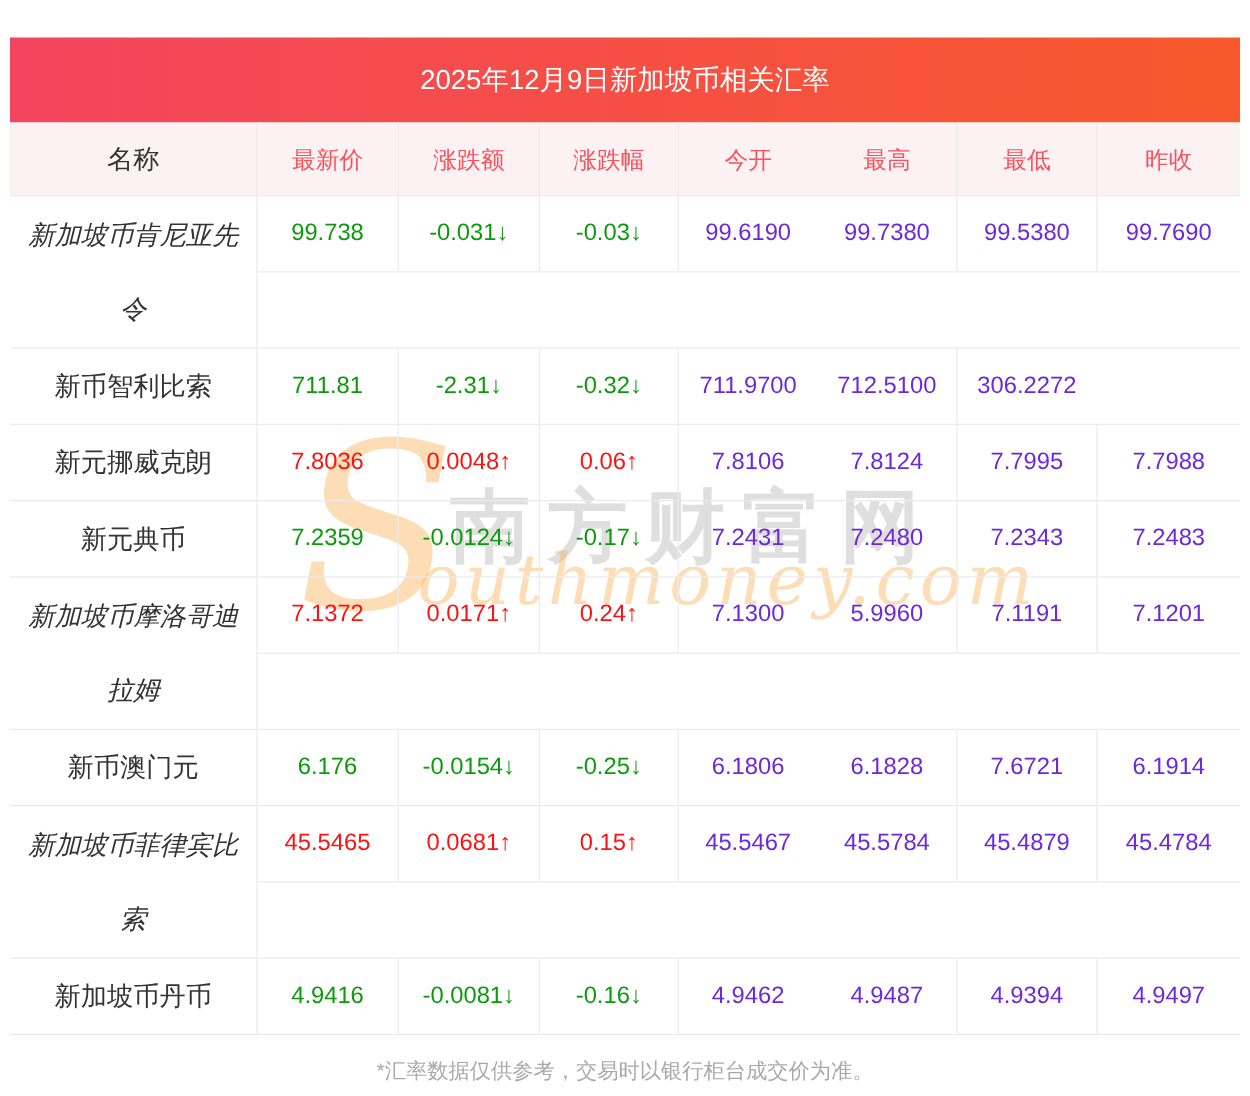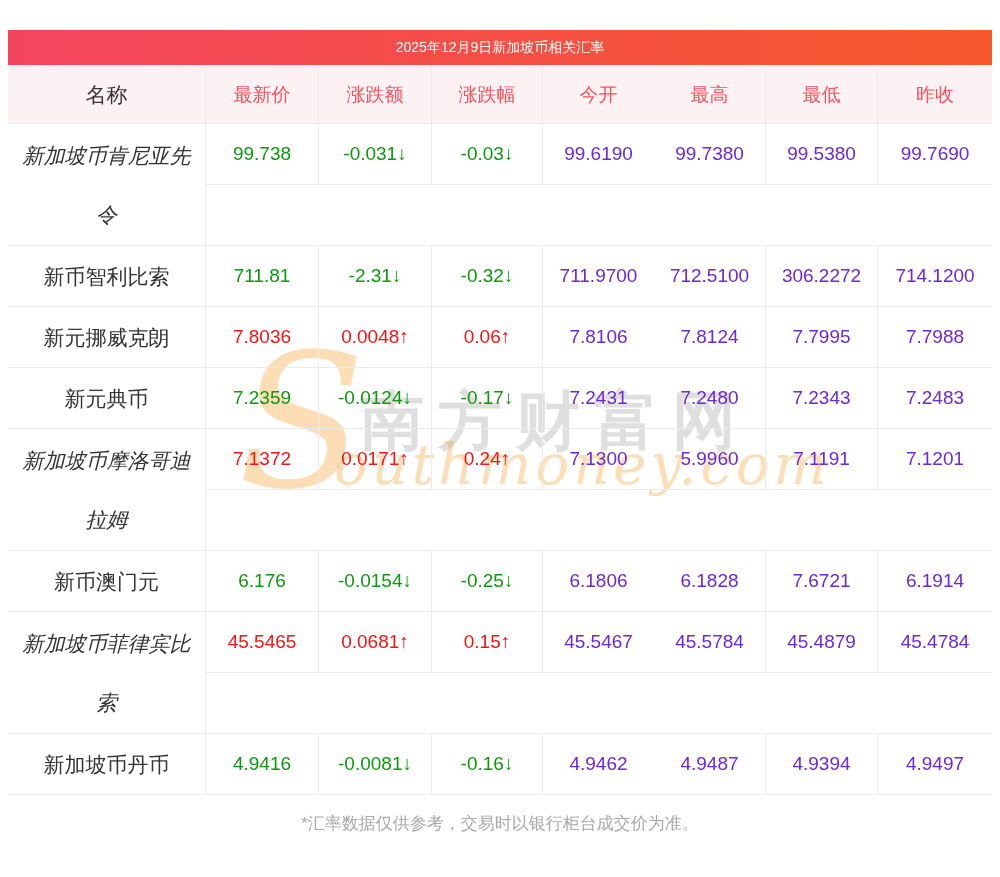--- a/index.html
+++ b/index.html
@@ -4,23 +4,23 @@
 <style>
   * { box-sizing: border-box; margin: 0; padding: 0; }
   html, body { background: #fff; }
   body {
     width: 1000px; height: 877px; position: relative; overflow: hidden;
     font-family: "Liberation Sans", sans-serif;
   }
   .page { position: absolute; left: 8px; top: 30px; width: 984px; z-index: 1; }
 
   .titlebar {
-    height: 35px;
+    height: 68px;
     background: linear-gradient(90deg, #f3455e 0%, #f7592c 100%);
-    color: #ffffff; font-size: 14px; font-weight: 500;
+    color: #ffffff; font-size: 22px; font-weight: 500;
     display: flex; align-items: center; justify-content: center;
   }
 
   .hdr {
     display: grid;
     grid-template-columns: 198px 112px 113px 111px 112px 111px 112px 115px;
     height: 59px; background: #fdf2f3; border-bottom: 1px solid #ebebeb;
     color: #f7525d; font-size: 19px;
   }
   .hdr .hcell { display: flex; align-items: center; justify-content: center; }
@@ -121,21 +121,20 @@
   <div class="row">
     <div class="cell name">
         <span class="txt">新币智利比索</span>
       </div>
     <div class="cell val down">711.81</div>
     <div class="cell val down bl">-2.31↓</div>
     <div class="cell val down bl">-0.32↓</div>
     <div class="cell val bl">711.9700</div>
     <div class="cell val">712.5100</div>
     <div class="cell val bl">306.2272</div>
-    <div class="cell val bl">714.1200</div>
   </div>
 
   <div class="row">
     <div class="cell name">
         <span class="txt">新元挪威克朗</span>
       </div>
     <div class="cell val up">7.8036</div>
     <div class="cell val up bl">0.0048↑</div>
     <div class="cell val up bl">0.06↑</div>
     <div class="cell val bl">7.8106</div>

